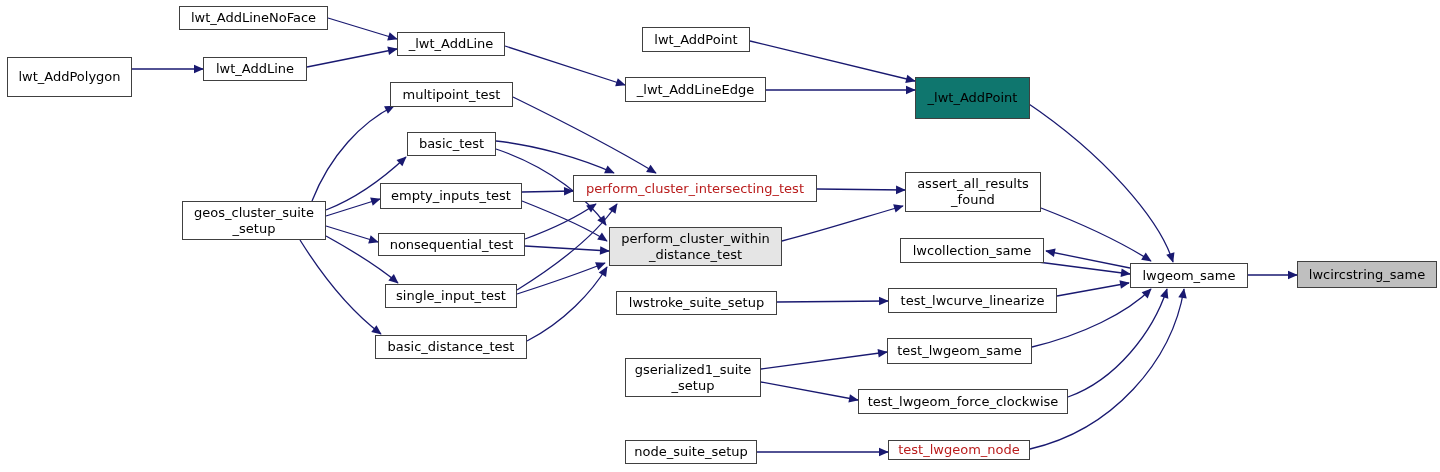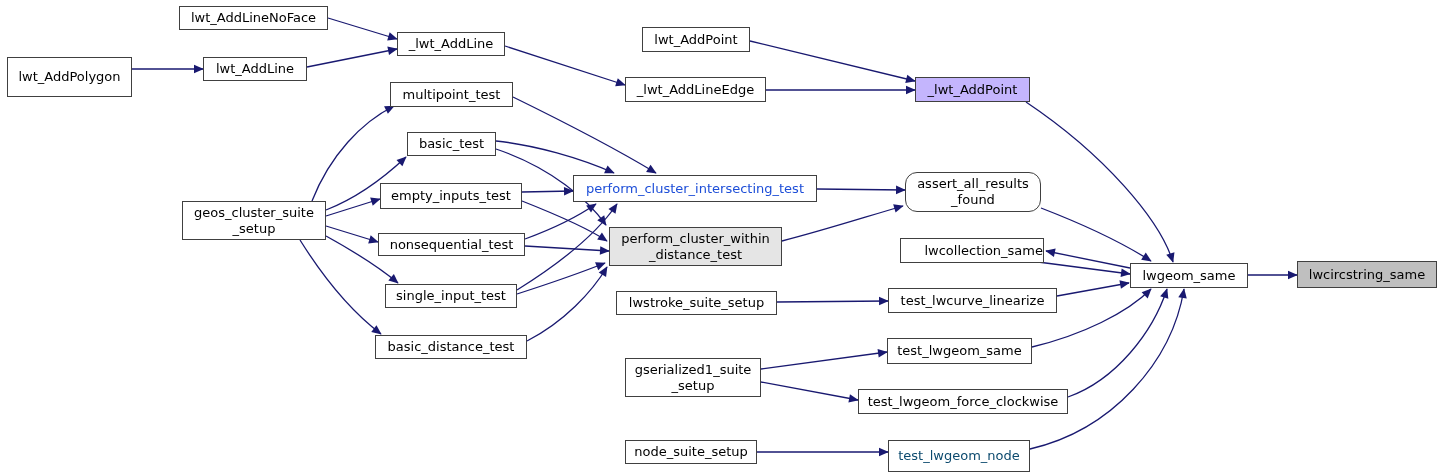--- a/index.html
+++ b/index.html
@@ -103,21 +103,21 @@
       </div>
       <div class="node" style="left: 390px; top: 82px; width: 123px; height: 25px; border-color: rgb(64, 64, 64); background: rgb(255, 255, 255); color: rgb(0, 0, 0);">
         <span>multipoint_test</span>
       </div>
       <div class="node" style="left: 642px; top: 27px; width: 108px; height: 25px; border-color: rgb(64, 64, 64); background: rgb(255, 255, 255); color: rgb(0, 0, 0);">
         <span>lwt_AddPoint</span>
       </div>
       <div class="node" style="left: 625px; top: 77px; width: 141px; height: 25px; border-color: rgb(64, 64, 64); background: rgb(255, 255, 255); color: rgb(0, 0, 0);">
         <span>_lwt_AddLineEdge</span>
       </div>
-      <div class="node" style="left: 915px; top: 77px; width: 115px; height: 25px; border-color: rgb(64, 64, 64); background: #c4b5fd; color: rgb(0, 0, 0);">
+      <div class="node" style="left: 915px; top: 77px; width: 115px; height: 42px; border-color: rgb(64, 64, 64); background: #0f766e; color: rgb(0, 0, 0);">
         <span>_lwt_AddPoint</span>
       </div>
       <div class="node" style="left: 407px; top: 132px; width: 89px; height: 24px; border-color: rgb(64, 64, 64); background: rgb(255, 255, 255); color: rgb(0, 0, 0);">
         <span>basic_test</span>
       </div>
       <div class="node" style="left: 380px; top: 183px; width: 142px; height: 26px; border-color: rgb(64, 64, 64); background: rgb(255, 255, 255); color: rgb(0, 0, 0);">
         <span>empty_inputs_test</span>
       </div>
       <div class="node" style="left: 182px; top: 201px; width: 144px; height: 39px; border-color: rgb(64, 64, 64); background: rgb(255, 255, 255); color: rgb(0, 0, 0);">
         <span>geos_cluster_suite</span>
@@ -125,32 +125,32 @@
       </div>
       <div class="node" style="left: 378px; top: 233px; width: 147px; height: 23px; border-color: rgb(64, 64, 64); background: rgb(255, 255, 255); color: rgb(0, 0, 0);">
         <span>nonsequential_test</span>
       </div>
       <div class="node" style="left: 385px; top: 284px; width: 132px; height: 24px; border-color: rgb(64, 64, 64); background: rgb(255, 255, 255); color: rgb(0, 0, 0);">
         <span>single_input_test</span>
       </div>
       <div class="node" style="left: 375px; top: 335px; width: 152px; height: 24px; border-color: rgb(64, 64, 64); background: rgb(255, 255, 255); color: rgb(0, 0, 0);">
         <span>basic_distance_test</span>
       </div>
-      <div class="node" style="left: 573px; top: 175px; width: 244px; height: 27px; border-color: rgb(64, 64, 64); background: rgb(255, 255, 255); color: #1d4ed8;">
+      <div class="node" style="left: 573px; top: 175px; width: 244px; height: 27px; border-color: rgb(64, 64, 64); background: rgb(255, 255, 255); color: #b91c1c;">
         <span>perform_cluster_intersecting_test</span>
       </div>
       <div class="node" style="left: 609px; top: 227px; width: 173px; height: 39px; border-color: rgb(64, 64, 64); background: #e5e5e5; color: rgb(0, 0, 0);">
         <span>perform_cluster_within</span>
         <span>_distance_test</span>
       </div>
-      <div class="node" style="left: 905px; top: 172px; width: 136px; height: 40px; border-color: rgb(64, 64, 64); background: rgb(255, 255, 255); color: rgb(0, 0, 0); border-radius: 12px;">
+      <div class="node" style="left: 905px; top: 172px; width: 136px; height: 40px; border-color: rgb(64, 64, 64); background: rgb(255, 255, 255); color: rgb(0, 0, 0);">
         <span>assert_all_results</span>
         <span>_found</span>
       </div>
-      <div class="node" style="left: 900px; top: 238px; width: 144px; height: 25px; border-color: rgb(64, 64, 64); background: rgb(255, 255, 255); color: rgb(0, 0, 0); align-items: flex-end;">
+      <div class="node" style="left: 900px; top: 238px; width: 144px; height: 25px; border-color: rgb(64, 64, 64); background: rgb(255, 255, 255); color: rgb(0, 0, 0);">
         <span>lwcollection_same</span>
       </div>
       <div class="node" style="left: 616px; top: 291px; width: 161px; height: 24px; border-color: rgb(64, 64, 64); background: rgb(255, 255, 255); color: rgb(0, 0, 0);">
         <span>lwstroke_suite_setup</span>
       </div>
       <div class="node" style="left: 888px; top: 288px; width: 169px; height: 25px; border-color: rgb(64, 64, 64); background: rgb(255, 255, 255); color: rgb(0, 0, 0);">
         <span>test_lwcurve_linearize</span>
       </div>
       <div class="node" style="left: 1130px; top: 263px; width: 118px; height: 25px; border-color: rgb(64, 64, 64); background: rgb(255, 255, 255); color: rgb(0, 0, 0);">
         <span>lwgeom_same</span>
@@ -164,17 +164,17 @@
       </div>
       <div class="node" style="left: 887px; top: 338px; width: 145px; height: 26px; border-color: rgb(64, 64, 64); background: rgb(255, 255, 255); color: rgb(0, 0, 0);">
         <span>test_lwgeom_same</span>
       </div>
       <div class="node" style="left: 858px; top: 389px; width: 210px; height: 25px; border-color: rgb(64, 64, 64); background: rgb(255, 255, 255); color: rgb(0, 0, 0);">
         <span>test_lwgeom_force_clockwise</span>
       </div>
       <div class="node" style="left: 625px; top: 440px; width: 132px; height: 24px; border-color: rgb(64, 64, 64); background: rgb(255, 255, 255); color: rgb(0, 0, 0);">
         <span>node_suite_setup</span>
       </div>
-      <div class="node" style="left: 888px; top: 440px; width: 142px; height: 32px; border-color: rgb(64, 64, 64); background: rgb(255, 255, 255); color: #0c4a6e; justify-content: center;">
+      <div class="node" style="left: 888px; top: 440px; width: 142px; height: 20px; border-color: rgb(64, 64, 64); background: rgb(255, 255, 255); color: #b91c1c; justify-content: center;">
         <span>test_lwgeom_node</span>
       </div>
     </div>
 </div>
 
 </body></html>

